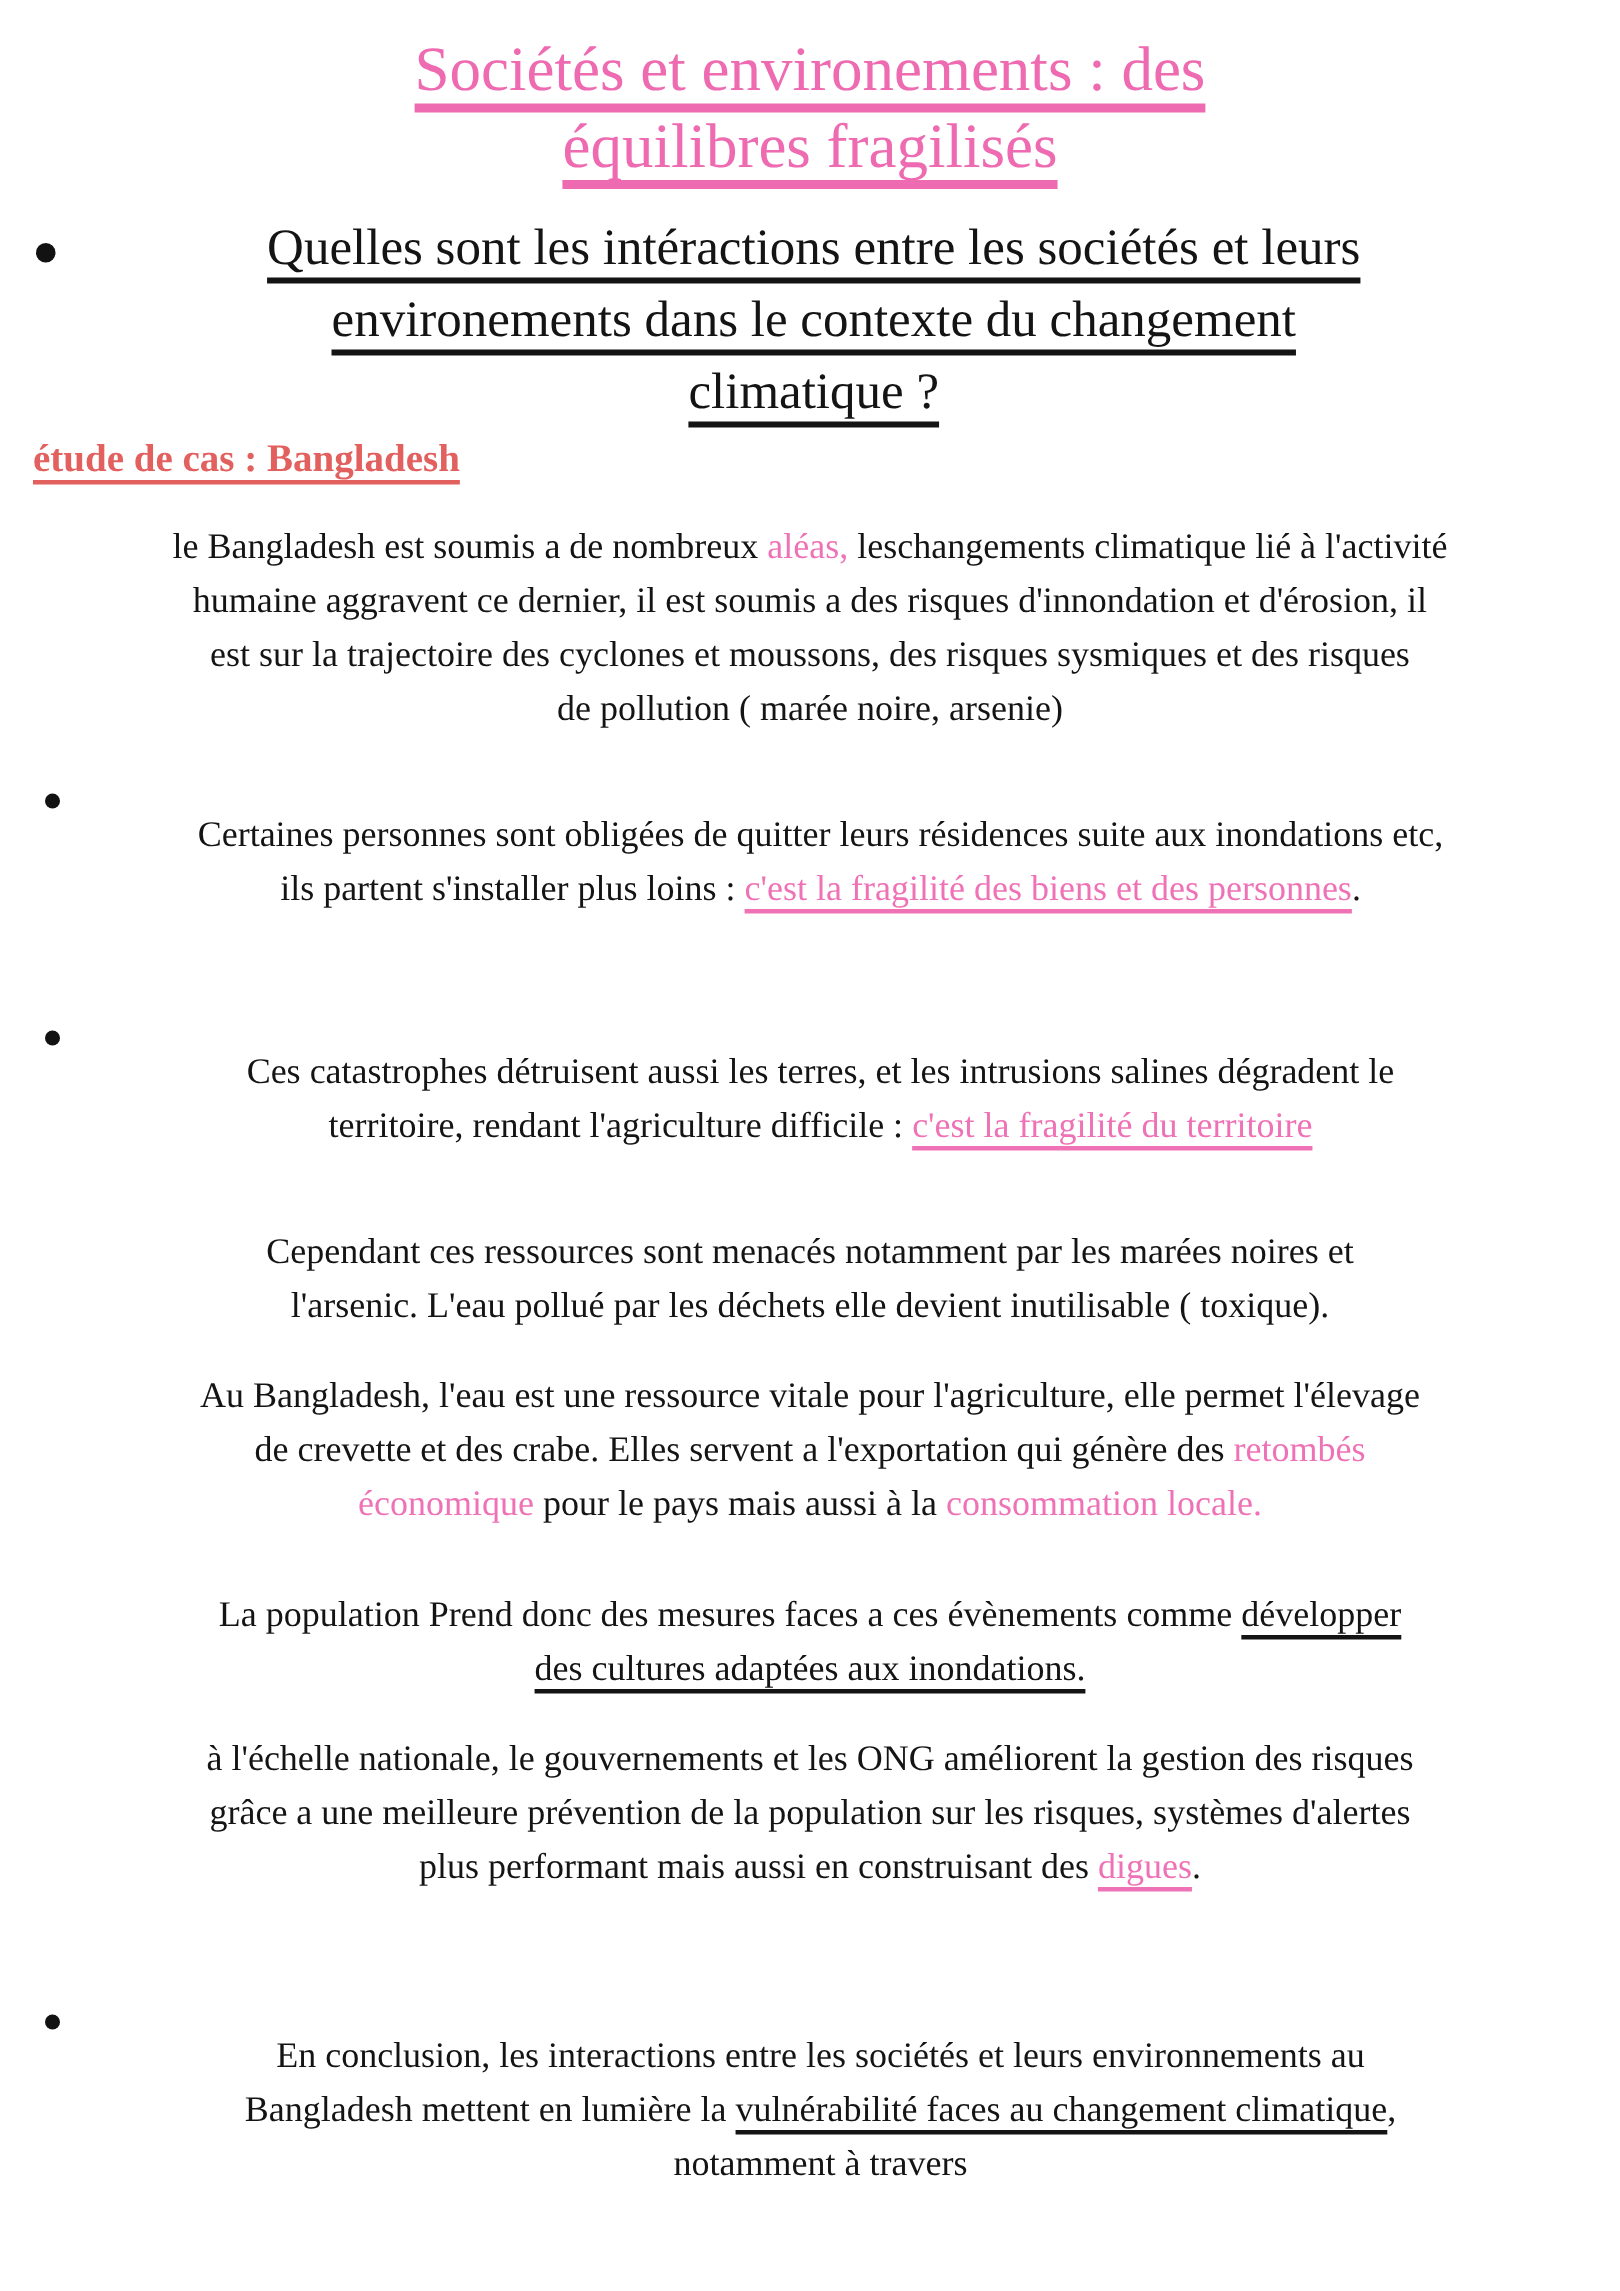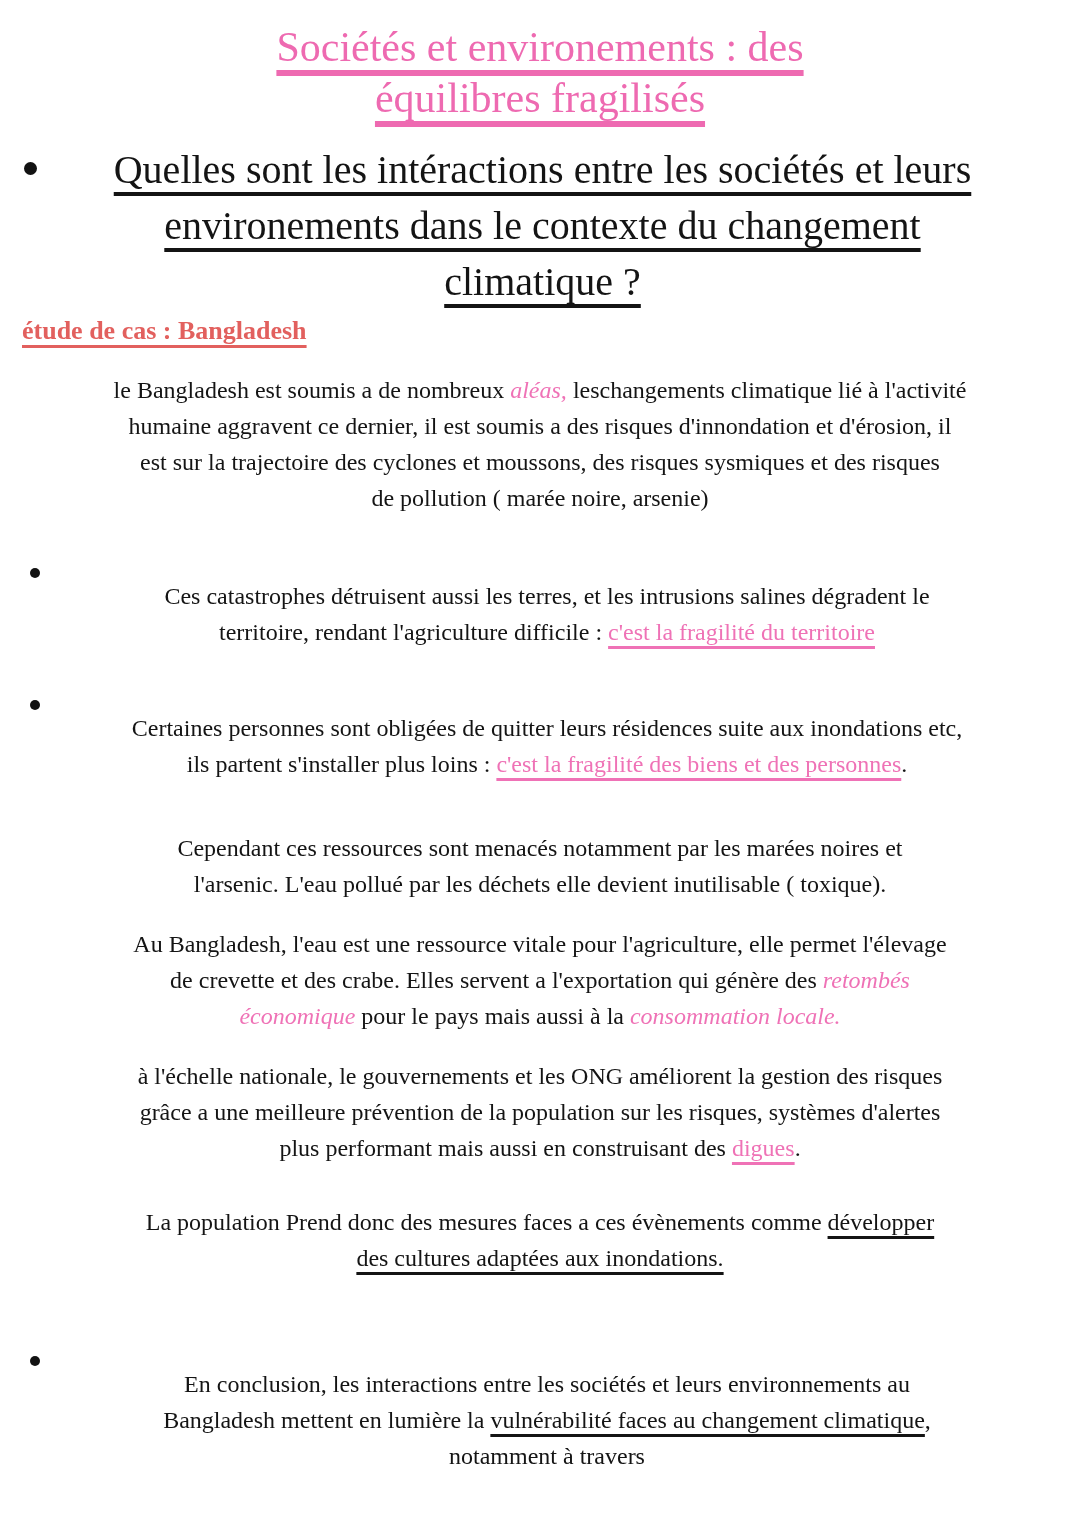--- a/index.html
+++ b/index.html
@@ -35,21 +35,21 @@
   .q-bullet {
     flex: none;
     width: 13px; height: 13px;
     border-radius: 50%;
     background: #121212;
     margin: 20px 0 0 12px;
   }
   .q-text {
     flex: 1;
     text-align: center;
-    font-size: 40px;
+    font-size: 34px;
     line-height: 1.4;
     text-decoration: underline;
     text-decoration-thickness: 3.5px;
     text-underline-offset: 9px;
     white-space: pre-line;
     margin-right: 20px;
   }
   .case-heading {
     font-size: 26px;
     color: var(--case_red, #e2605e);
@@ -71,21 +71,21 @@
     width: 10px; height: 10px;
     border-radius: 50%;
     background: #121212;
     margin: 14px 0 0 18px;
   }
   .b-text { flex: 1; margin-right: 14px; }
   .mt-sm { margin-top: 12px; }
   .mt-md { margin-top: 38px; }
   .mt-lg { margin-top: 66px; }
   .seg-plain { color: var(--ink, #141414); }
-  .seg-pink { color: var(--highlight_pink, #ef72b6); font-style: italic; }
+  .seg-pink { color: var(--highlight_pink, #ef72b6); }
   .seg-pink_underline {
     color: var(--highlight_pink, #ef72b6);
     text-decoration: underline;
     text-decoration-color: var(--highlight_pink, #ef72b6);
     text-decoration-thickness: 2.5px;
     text-underline-offset: 6px;
   }
   .seg-underline {
     text-decoration: underline;
     text-decoration-thickness: 2.5px;
@@ -108,45 +108,45 @@
   </div>
 
   <h2 class="case-heading">étude de cas : Bangladesh</h2>
 
   <p class="para"><span class="seg-plain">le Bangladesh est soumis a de nombreux </span><span class="seg-pink">aléas,</span><span class="seg-plain"> leschangements climatique lié à l'activité
 humaine aggravent ce dernier, il est soumis a des risques d'innondation et d'érosion, il
 est sur la trajectoire des cyclones et moussons, des risques sysmiques et des risques
 de pollution ( marée noire, arsenie)</span></p>
 
 
+  <div class="b-row mt-sm">
+    <span class="b-bullet"></span>
+    <p class="b-text"><span class="seg-plain">Certaines personnes sont obligées de quitter leurs résidences suite aux inondations etc,
+ils partent s'installer plus loins : </span><span class="seg-pink_underline">c'est la fragilité des biens et des personnes</span><span class="seg-plain">.</span></p>
+  </div>
+
   <div class="b-row mt-md">
     <span class="b-bullet"></span>
     <p class="b-text"><span class="seg-plain">Ces catastrophes détruisent aussi les terres, et les intrusions salines dégradent le
 territoire, rendant l'agriculture difficile : </span><span class="seg-pink_underline">c'est la fragilité du territoire</span></p>
-  </div>
-
-  <div class="b-row mt-sm">
-    <span class="b-bullet"></span>
-    <p class="b-text"><span class="seg-plain">Certaines personnes sont obligées de quitter leurs résidences suite aux inondations etc,
-ils partent s'installer plus loins : </span><span class="seg-pink_underline">c'est la fragilité des biens et des personnes</span><span class="seg-plain">.</span></p>
   </div>
 
   <p class="para"><span class="seg-plain">Cependant ces ressources sont menacés notamment par les marées noires et
 l'arsenic. L'eau pollué par les déchets elle devient inutilisable ( toxique).</span></p>
 
   <p class="para mt-sm"><span class="seg-plain">Au Bangladesh, l'eau est une ressource vitale pour l'agriculture, elle permet l'élevage
 de crevette et des crabe. Elles servent a l'exportation qui génère des </span><span class="seg-pink">retombés
 économique</span><span class="seg-plain"> pour le pays mais aussi à la </span><span class="seg-pink">consommation locale.</span></p>
 
+  <p class="para mt-md"><span class="seg-plain">La population Prend donc des mesures faces a ces évènements comme </span><span class="seg-underline">développer
+des cultures adaptées aux inondations. </span></p>
+
   <p class="para"><span class="seg-plain">à l'échelle nationale, le gouvernements et les ONG améliorent la gestion des risques
 grâce a une meilleure prévention de la population sur les risques, systèmes d'alertes
 plus performant mais aussi en construisant des </span><span class="seg-pink_underline">digues</span><span class="seg-plain">.</span></p>
-
-  <p class="para mt-md"><span class="seg-plain">La population Prend donc des mesures faces a ces évènements comme </span><span class="seg-underline">développer
-des cultures adaptées aux inondations. </span></p>
 
   <div class="b-row mt-lg">
     <span class="b-bullet"></span>
     <p class="b-text"><span class="seg-plain">En conclusion, les interactions entre les sociétés et leurs environnements au
 Bangladesh mettent en lumière la </span><span class="seg-underline">vulnérabilité faces au changement climatique</span><span class="seg-plain">,
 notamment à travers </span></p>
   </div>
 
 </div>
 

